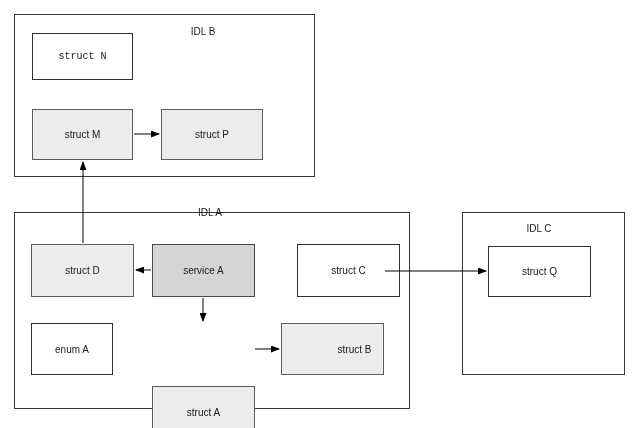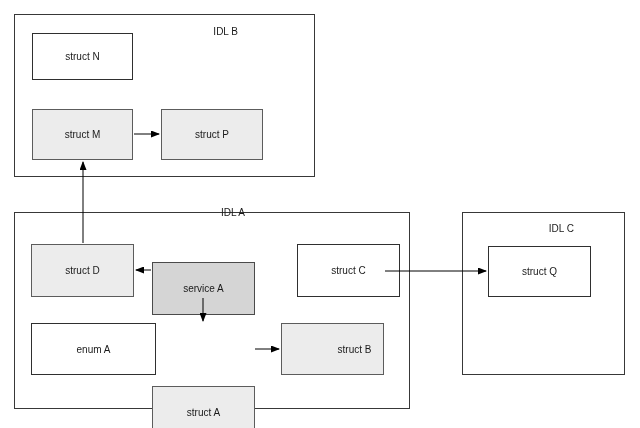--- a/index.html
+++ b/index.html
@@ -18,37 +18,37 @@
   .container-box {
     position: absolute;
     background: #ffffff;
     border: 1px solid var(--container-border, #383838);
     box-sizing: border-box;
   }
   .container-label {
     position: absolute;
     font-size: 10px;
     color: var(--text, #1a1a1a);
-    text-align: right;
+    text-align: center;
     width: 70px;
     line-height: 14px;
   }
   .node {
     position: absolute;
     display: flex;
     align-items: center;
     justify-content: center;
     box-sizing: border-box;
     font-size: 10px;
     color: var(--text, #1a1a1a);
     text-align: center;
   }
   .node.white  { background: var(--node-white, #ffffff);  border: 1px solid var(--node-white-border, #2f2f2f); }
   .node.light  { background: var(--node-light, #ececec);  border: 1px solid var(--node-light-border, #5c5c5c); }
-  .node.medium { background: var(--node-medium, #d5d5d5); border: 1px solid var(--node-medium-border, #4a4a4a); margin-top: 18px; }
+  .node.medium { background: var(--node-medium, #d5d5d5); border: 1px solid var(--node-medium-border, #4a4a4a); }
   .edges-overlay {
     position: absolute;
     left: 0; top: 0;
     width: 640px;
     height: 428px;
     pointer-events: none;
   }
 </style>
 </head>
 <body>
@@ -57,41 +57,41 @@
 
   <div class="container-box" style="left:14px; top:14px; width:301px; height:163px;"></div>
   <div class="container-label" style="left:168px; top:25px;">IDL B</div>
 
   <div class="container-box" style="left:14px; top:212px; width:396px; height:197px;"></div>
   <div class="container-label" style="left:175px; top:206px;">IDL A</div>
 
   <div class="container-box" style="left:462px; top:212px; width:163px; height:163px;"></div>
   <div class="container-label" style="left:504px; top:222px;">IDL C</div>
 
-  <div class="node white" style="left:32px; top:33px; width:101px; height:47px;">
+  <div class="node white" style="left:32px; top:33px; width:101px; height:47px;font-family:Liberation Mono, monospace;">
     <span>struct N</span>
   </div>
   <div class="node light" style="left:32px; top:109px; width:101px; height:51px;">
     <span>struct M</span>
   </div>
   <div class="node light" style="left:161px; top:109px; width:102px; height:51px;">
     <span>struct P</span>
   </div>
 
   <div class="node light" style="left:31px; top:244px; width:103px; height:53px;">
     <span>struct D</span>
   </div>
   <div class="node medium" style="left:152px; top:244px; width:103px; height:53px;">
     <span>service A</span>
   </div>
   <div class="node white" style="left:281px; top:244px; width:103px; height:53px;margin-left:16px;">
     <span>struct C</span>
   </div>
 
-  <div class="node white" style="left:31px; top:323px; width:125px; height:52px;justify-content:center;">
+  <div class="node white" style="left:31px; top:323px; width:82px; height:52px;justify-content:center;">
     <span>enum A</span>
   </div>
   <div class="node light" style="left:152px; top:338px; width:103px; height:52px;margin-top:48px;">
     <span>struct A</span>
   </div>
   <div class="node light" style="left:281px; top:323px; width:103px; height:52px;padding-left:44px;">
     <span>struct B</span>
   </div>
 
   <div class="node white" style="left:488px; top:246px; width:103px; height:51px;">

